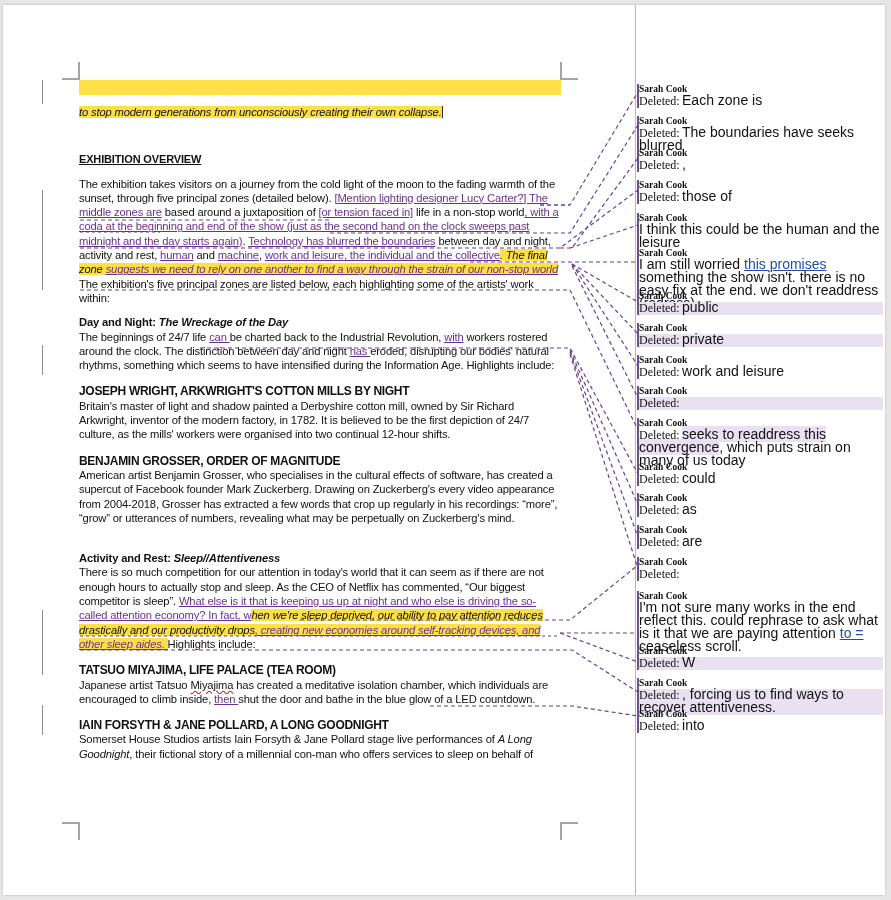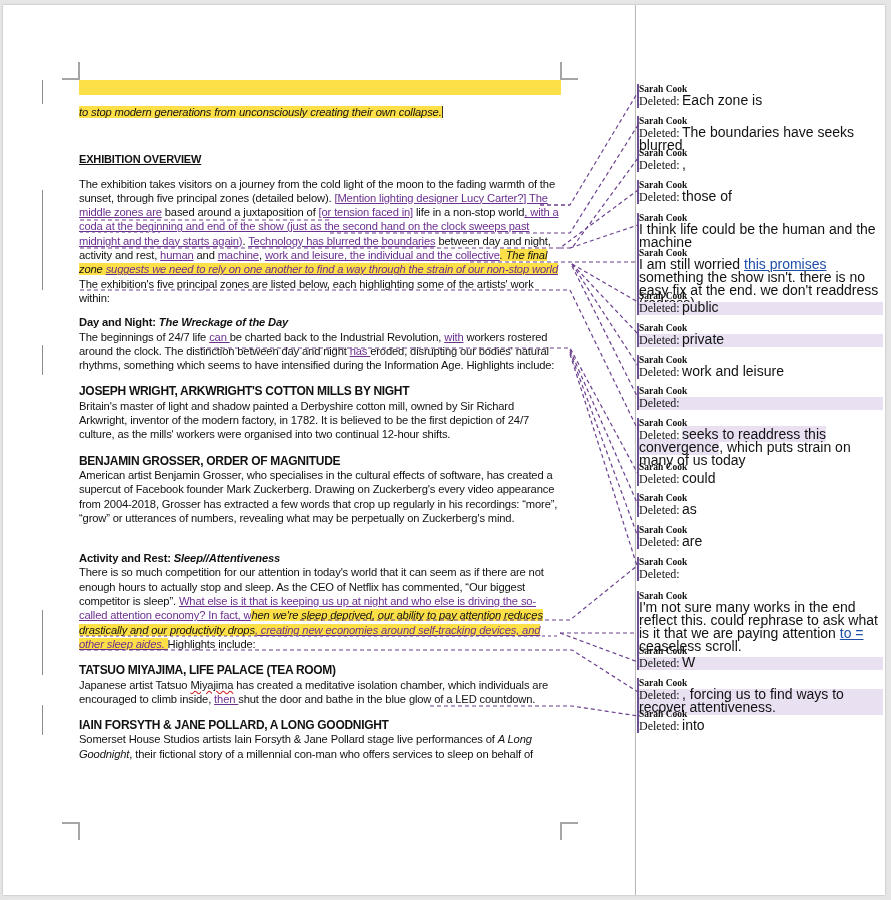--- a/index.html
+++ b/index.html
@@ -77,21 +77,21 @@
   <p><span>Japanese artist Tatsuo </span><span class="squiggle">Miyajima</span><span> has created a meditative isolation chamber, which individuals are encouraged to climb inside, </span><span class="ins">then </span><span>shut the door and bathe in the blue glow of a LED countdown.</span></p>
 
   <p style="margin-top:12px" class="h-artist">IAIN FORSYTH &amp; JANE POLLARD, A LONG GOODNIGHT</p>
   <p><span>Somerset House Studios artists Iain Forsyth &amp; Jane Pollard stage live performances of </span><i>A Long Goodnight</i><span>, their fictional story of a millennial con-man who offers services to sleep on behalf of</span></p>
 </div>
 
 <div class="comment" style="top:84px"><div class="c-author">Sarah Cook</div><span class="c-del">Deleted:</span> <span class="c-body">Each zone is</span></div>
 <div class="comment" style="top:116px"><div class="c-author">Sarah Cook</div><span class="c-del">Deleted:</span> <span class="c-body">The boundaries have seeks blurred</span></div>
 <div class="comment" style="top:148px"><div class="c-author">Sarah Cook</div><span class="c-del">Deleted:</span> <span class="c-body">,</span></div>
 <div class="comment" style="top:180px"><div class="c-author">Sarah Cook</div><span class="c-del">Deleted:</span> <span class="c-body">those of</span></div>
-<div class="comment" style="top:213px"><div class="c-author">Sarah Cook</div><span class="c-body">I think life could be the human and the machine</span></div>
+<div class="comment" style="top:213px"><div class="c-author">Sarah Cook</div><span class="c-body">I think this could be the human and the leisure</span></div>
 <div class="comment" style="top:248px"><div class="c-author">Sarah Cook</div><span class="c-body">I am still worried </span><span class="c-body c-link">this promises</span><span class="c-body"> something the show isn't. there is no easy fix at the end. we don't readdress (redress).</span></div>
 <div class="comment" style="top:291px">
     <div class="c-author">Sarah Cook</div>
     <div class="c-hl"><span class="c-del">Deleted:</span> <span class="c-body">public</span></div>
   </div>
 <div class="comment" style="top:323px">
     <div class="c-author">Sarah Cook</div>
     <div class="c-hl"><span class="c-del">Deleted:</span> <span class="c-body">private</span></div>
   </div>
 <div class="comment" style="top:355px"><div class="c-author">Sarah Cook</div><span class="c-del">Deleted:</span> <span class="c-body">work and leisure</span></div>

